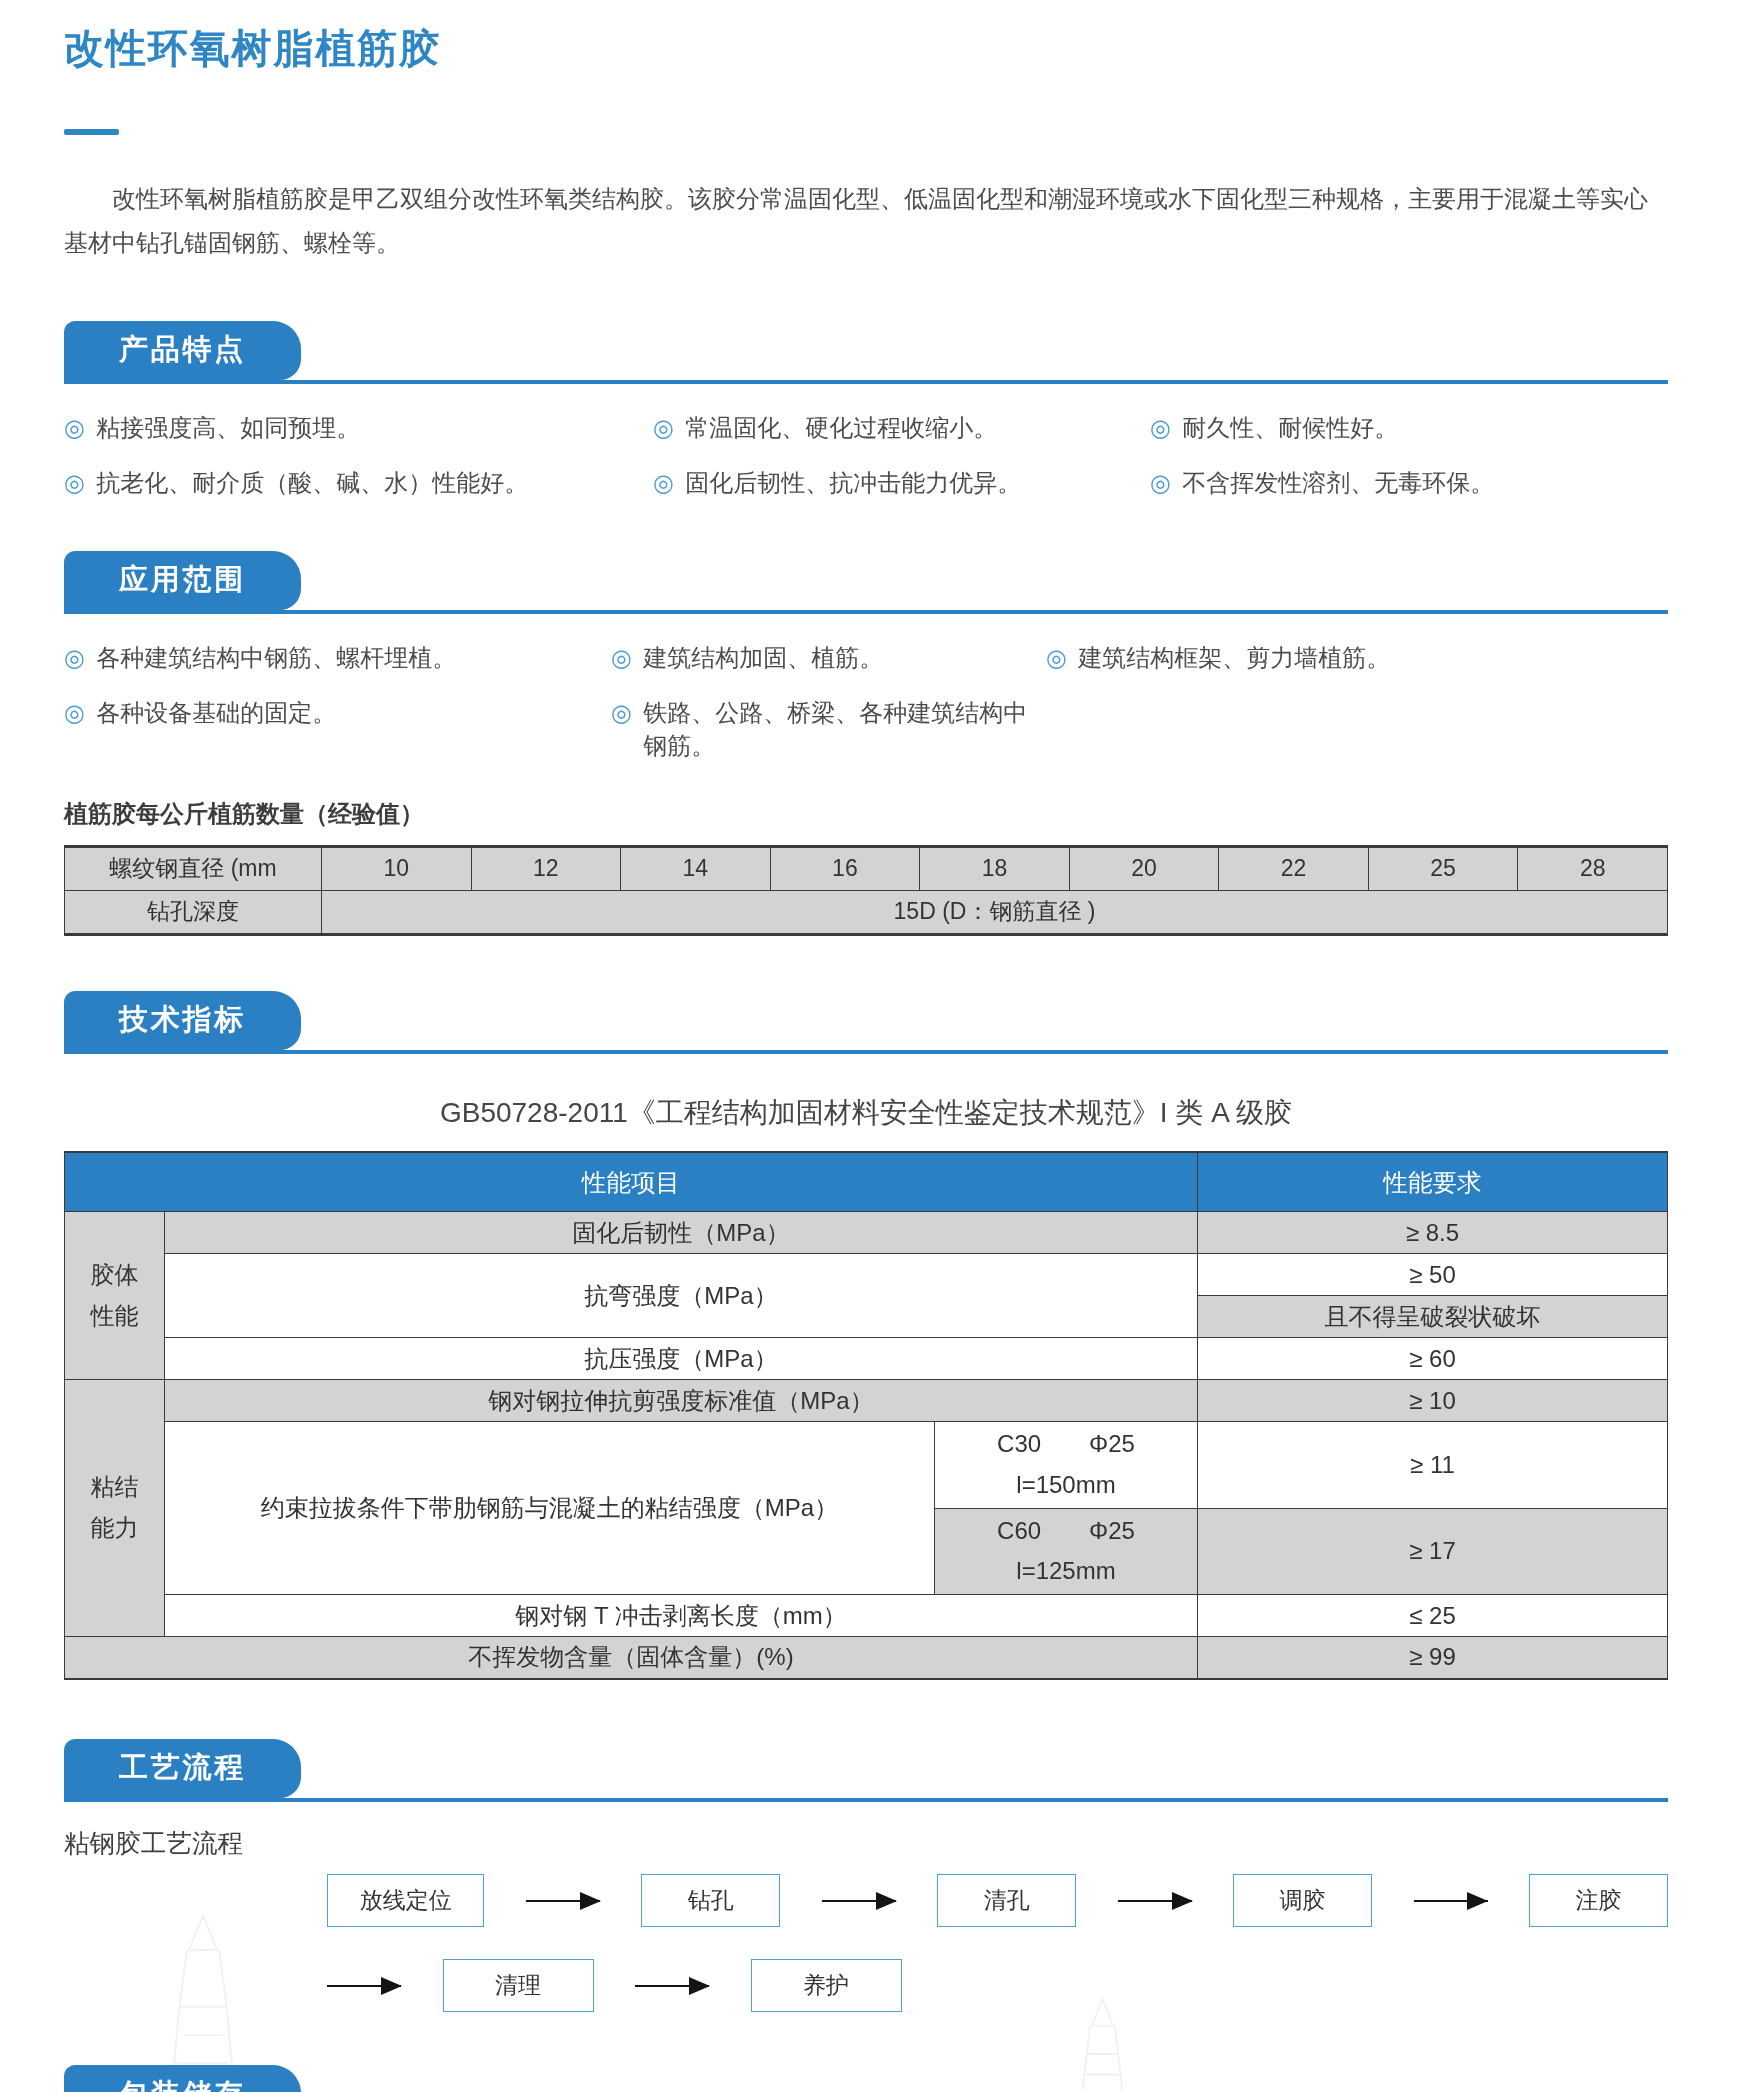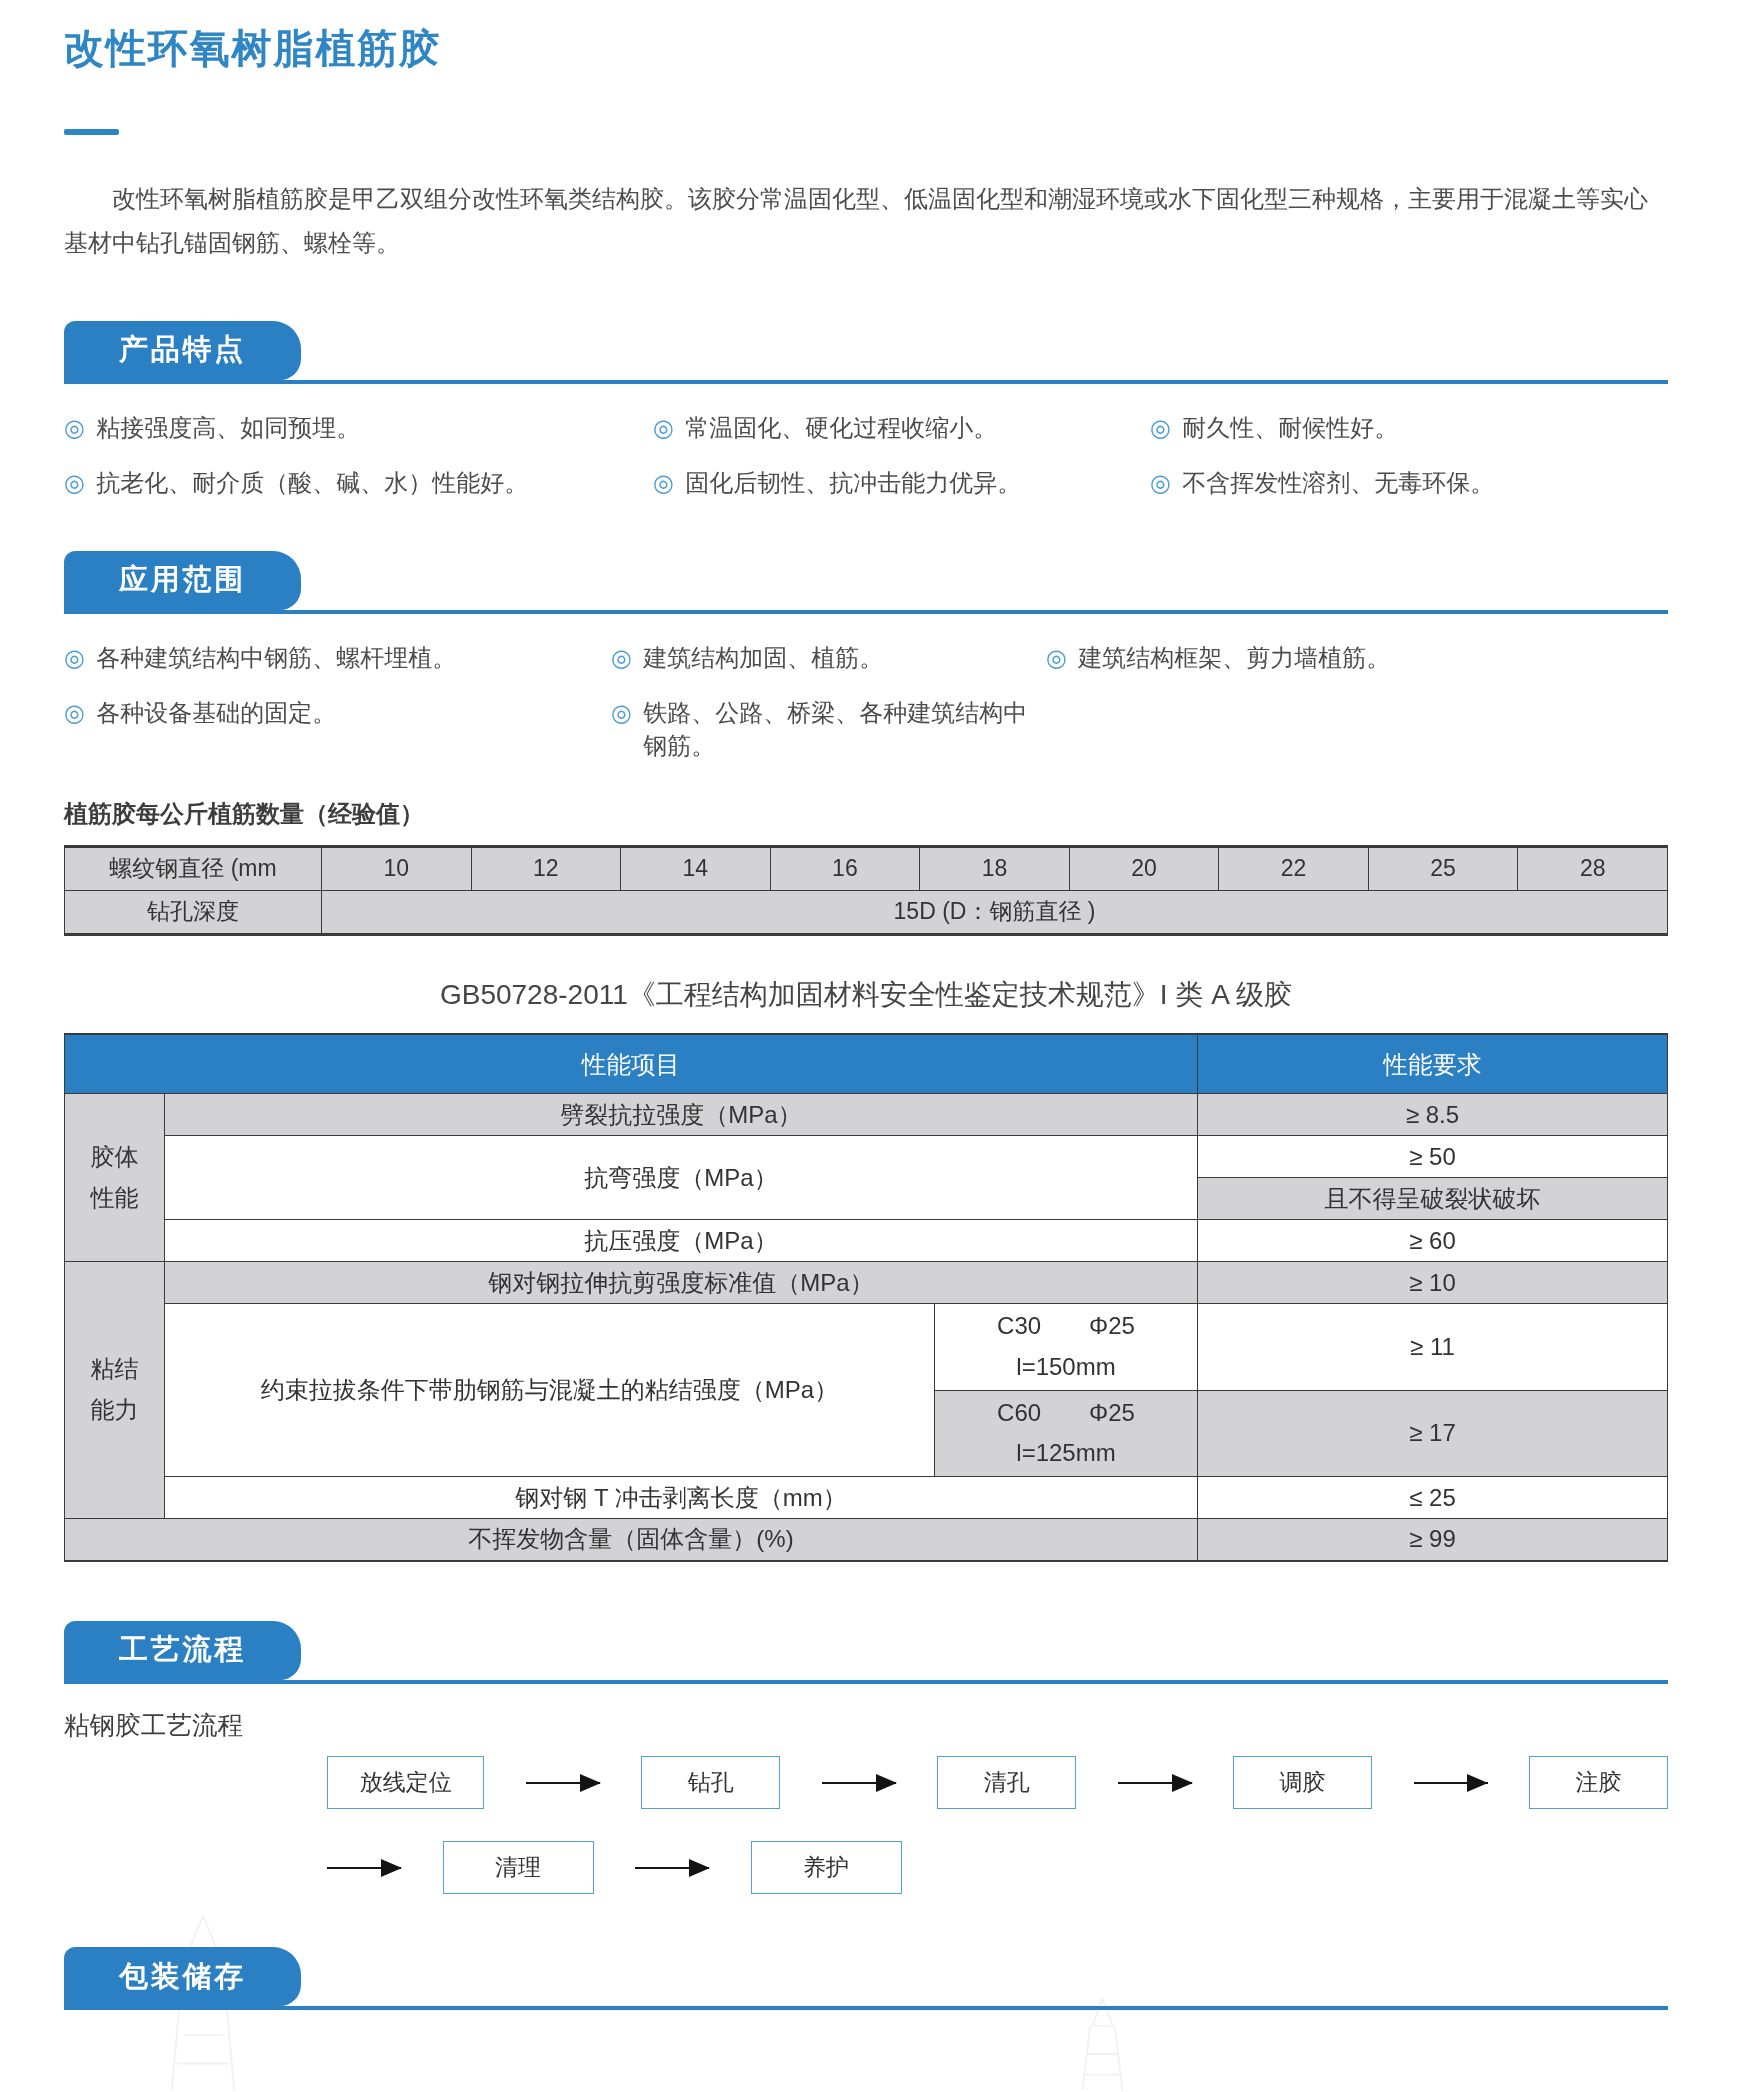--- a/index.html
+++ b/index.html
@@ -182,37 +182,40 @@
       <td class="gray">25</td>
       <td class="gray">28</td>
     </tr>
     <tr>
       <td class="lab gray">钻孔深度</td>
       <td class="gray" colspan="9">15D (D：钢筋直径 )</td>
     </tr>
   </tbody>
     </table>
 
+  <div class="sec-head mt-tech">
+    <div class="badge">技术指标</div>
+  </div>
   <div class="tech-note">GB50728-2011《工程结构加固材料安全性鉴定技术规范》I 类 A 级胶</div>
 
   <table class="tech">
     <colgroup>
         <col style="width:100px">
         <col style="width:770px">
         <col style="width:263px">
         <col style="width:470px">
       </colgroup>
     <tbody>
         <tr>
       <th class="hd" colspan="3">性能项目</th>
       <th class="hd">性能要求</th>
     </tr>
     <tr>
       <td class="gray vhdr h1" rowspan="4"><span>胶体性能</span></td>
-      <td class="gray h1" colspan="2">劈裂抗拉强度（MPa）</td>
+      <td class="gray h1" colspan="2">固化后韧性（MPa）</td>
       <td class="gray h1">≥ 8.5</td>
     </tr>
     <tr>
       <td class="h1" colspan="2" rowspan="2">抗弯强度（MPa）</td>
       <td class="h1">≥ 50</td>
     </tr>
     <tr>
       <td class="gray h1">且不得呈破裂状破坏</td>
     </tr>
     <tr>

